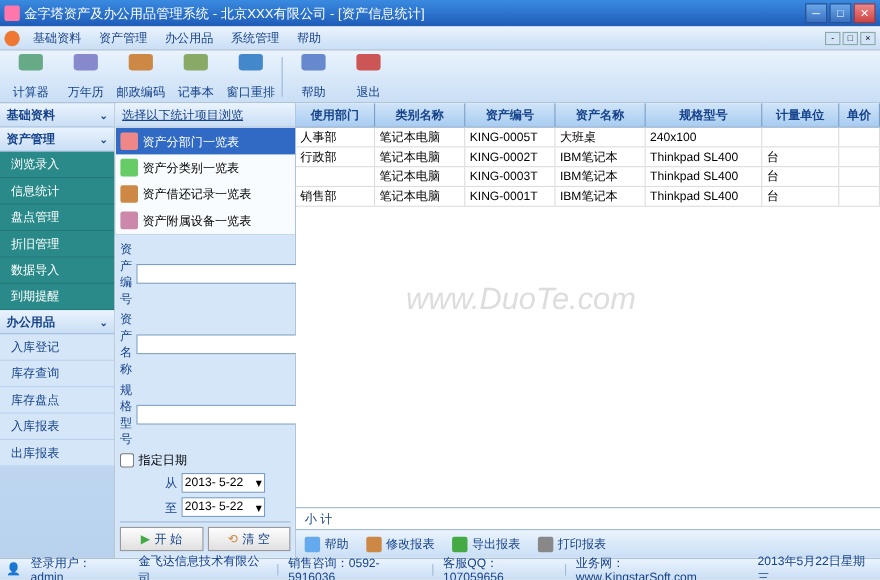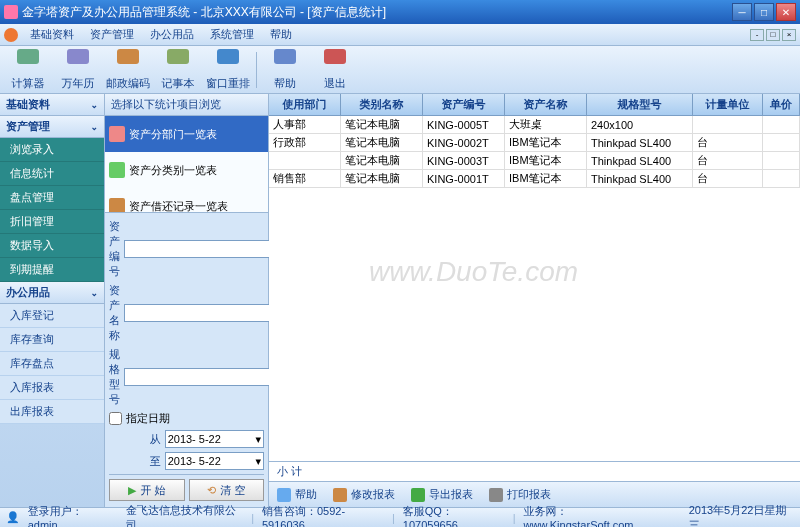--- a/index.html
+++ b/index.html
@@ -33,30 +33,30 @@
 .sidebar { width: 105px; background: linear-gradient(to bottom, #d5e6f8, #b8d2ee); border-right: 1px solid #9bb7d6; display: flex; flex-direction: column; overflow: hidden; }
 .side-header { height: 22px; background: linear-gradient(to bottom, #eaf3fd, #c9def5); border-bottom: 1px solid #9bb7d6; display: flex; align-items: center; padding: 0 6px; color: #15428b; font-weight: bold; gap: 4px; }
 .side-panel { background: #2a8a8a; overflow-y: auto; }
 .side-panel.light { background: #d5e6f8; }
 .side-item { height: 24px; display: flex; align-items: center; padding: 0 10px; color: #fff; cursor: pointer; border-bottom: 1px solid #247878; }
 .side-item.light { color: #15428b; border-bottom: 1px solid #b8d2ee; }
 .chevron { margin-left: auto; font-size: 9px; color: #15428b; }
 
 
 .tree-panel { width: 164px; background: #fff; border-right: 1px solid #9bb7d6; display: flex; flex-direction: column; }
-.tree-header { height: 22px; background: linear-gradient(to bottom, #eaf3fd, #c9def5); border-bottom: 1px solid #9bb7d6; display: flex; align-items: center; padding: 0 6px; color: #15428b; }
+.tree-header { height: 22px; background: linear-gradient(to bottom, #eaf3fd, #c9def5); border-bottom: 1px solid #9bb7d6; display: flex; align-items: center; padding: 0 6px; color: #15428b; text-decoration: underline; }
 .tree-list { flex: 1; overflow-y: auto; background: #f8fcff; }
-.tree-item { height: 36px; display: flex; align-items: center; padding: 0 4px; gap: 4px; cursor: pointer; color: #000; }
+.tree-item { height: 24px; display: flex; align-items: center; padding: 0 4px; gap: 4px; cursor: pointer; color: #000; }
 .tree-item.active { background: #316ac5; color: #fff; }
 .tree-ico { width: 16px; height: 16px; border-radius: 2px; flex-shrink: 0; }
 .filter-box { border-top: 1px solid #9bb7d6; padding: 6px 4px; background: #d5e6f8; }
 .filter-row { display: flex; align-items: center; margin-bottom: 4px; gap: 4px; }
 .filter-label { width: 52px; text-align: right; color: #15428b; }
 .filter-input { flex: 1; height: 18px; border: 1px solid #7a9ec5; padding: 0 2px; background: #fff; }
-.date-input { width: 100px; height: 18px; border: 1px solid #7a9ec5; background: #fff; padding: 0 2px; display: flex; align-items: center; justify-content: space-between; }
+.date-input { width: 76px; height: 18px; border: 1px solid #7a9ec5; background: #fff; padding: 0 2px; display: flex; align-items: center; justify-content: space-between; }
 .filter-btns { display: flex; gap: 4px; padding-top: 4px; border-top: 1px solid #9bb7d6; margin-top: 4px; }
 .fbtn { flex: 1; height: 22px; background: linear-gradient(to bottom, #fdfdfd, #e0e0e0); border: 1px solid #999; display: flex; align-items: center; justify-content: center; gap: 4px; cursor: pointer; color: #15428b; }
 
 
 .grid-panel { flex: 1; display: flex; flex-direction: column; background: #fff; }
 .grid-header { height: 22px; background: linear-gradient(to bottom, #d0e4f8, #a8ccf0); display: flex; border-bottom: 1px solid #7a9ec5; }
 .gh-cell { border-right: 1px solid #7a9ec5; display: flex; align-items: center; justify-content: center; color: #15428b; font-weight: bold; }
 .grid-body { flex: 1; overflow: auto; position: relative; }
 .grid-row { height: 18px; display: flex; border-bottom: 1px solid #ddd; }
 .gb-cell { border-right: 1px solid #ddd; padding: 0 4px; display: flex; align-items: center; color: #000; overflow: hidden; white-space: nowrap; }

